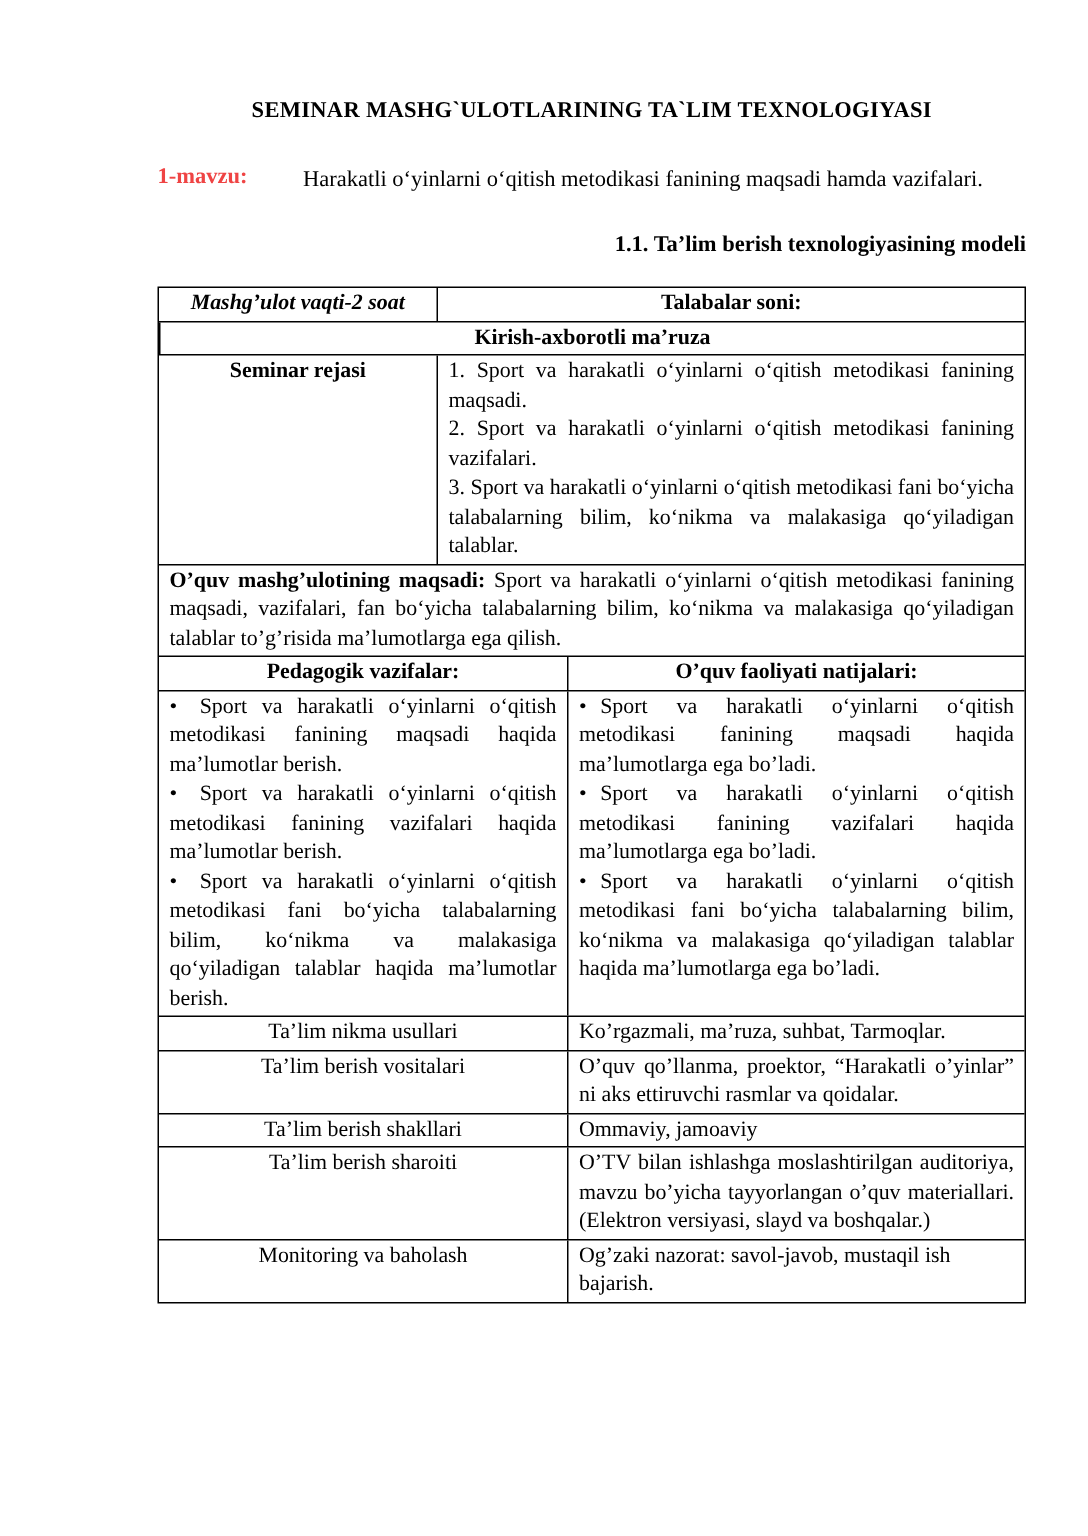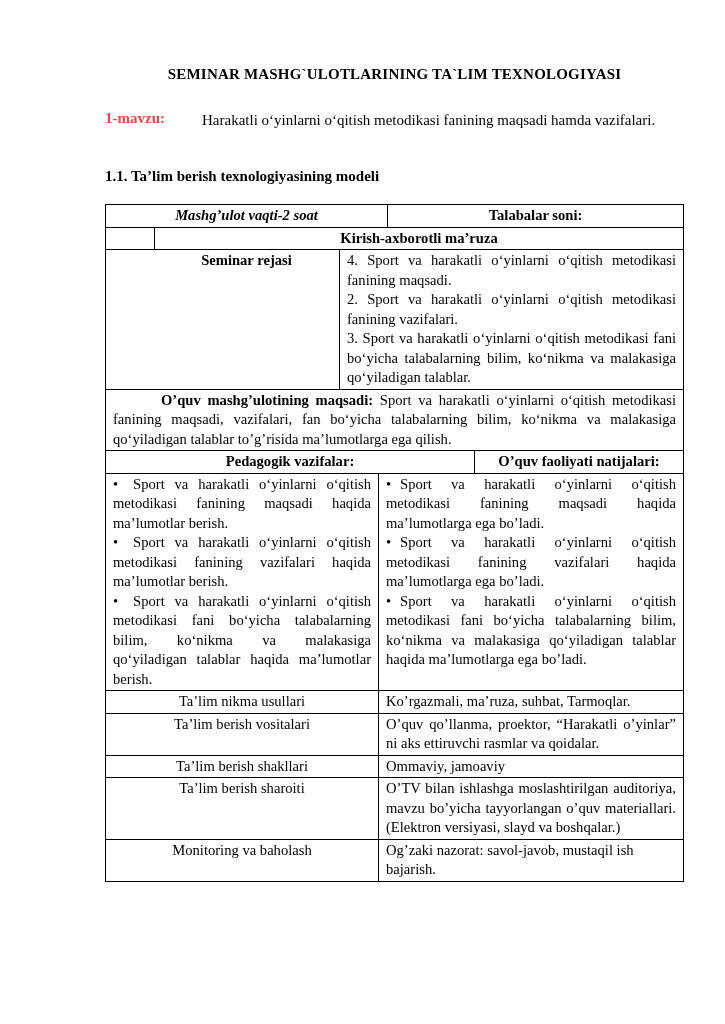--- a/index.html
+++ b/index.html
@@ -30,39 +30,39 @@
     width: 97px;
     flex: 0 0 97px;
     font-weight: bold;
   }
   .topic-text {
     flex: 1;
     text-align: justify;
     line-height: 20px;
   }
   .subtitle {
-    margin-top: 38px;
-    text-align: left;
+    margin-top: 25px;
+    text-align: right;
     font-weight: bold;
     font-size: 15px;
   }
   .doc-table {
     margin-top: 19px;
     border: 1px solid #000;
     font-size: 14.6px;
     line-height: 19.5px;
   }
   .t-row { display: flex; border-top: 1px solid #000; }
   .t-row:first-child { border-top: none; }
   .cell { padding: 1px 7px; }
   .c2 { border-left: 1px solid #000; flex: 1; min-width: 0; }
   .cols-a .c1 { width: 185px; flex: 0 0 185px; }
   .cols-b .c1 { width: 272px; flex: 0 0 272px; }
   .full { width: 100%; }
-  .bold { font-weight: bold; margin-left: 48px; }
+  .bold { font-weight: bold; }
   .italic { font-style: italic; }
   .center { text-align: center; }
   .just { text-align: justify; }
   .plan-item { text-align: justify; }
   .bullet-item { text-align: justify; }
   .bullet { display: inline-block; margin-right: 15px; }
   .cols-b .c2 .bullet { margin-right: 9px; }
 </style>
 </head>
 <body>
@@ -85,21 +85,21 @@
       <div class="cell c2 center bold">Talabalar soni:</div>
     </div>
 
     <div class="t-row cols-a">
       <div class="cell c2 center bold">Kirish-axborotli ma’ruza</div>
     </div>
 
     <div class="t-row cols-a">
       <div class="cell c1 center bold">Seminar rejasi</div>
       <div class="cell c2">
-        <p class="plan-item">4. Sport va harakatli o‘yinlarni o‘qitish metodikasi fanining maqsadi.</p>
+        <p class="plan-item">1. Sport va harakatli o‘yinlarni o‘qitish metodikasi fanining maqsadi.</p>
         <p class="plan-item">2. Sport va harakatli o‘yinlarni o‘qitish metodikasi fanining vazifalari.</p>
         <p class="plan-item">3. Sport va harakatli o‘yinlarni o‘qitish metodikasi fani bo‘yicha talabalarning bilim, ko‘nikma va malakasiga qo‘yiladigan talablar.</p>
       </div>
     </div>
 
     <div class="t-row">
       <div class="cell full just">
         <span class="bold">O’quv mashg’ulotining maqsadi:</span>
         <span>Sport va harakatli o‘yinlarni o‘qitish metodikasi fanining maqsadi, vazifalari, fan bo‘yicha talabalarning bilim, ko‘nikma va malakasiga qo‘yiladigan talablar to’g’risida ma’lumotlarga ega qilish.</span>
       </div>

